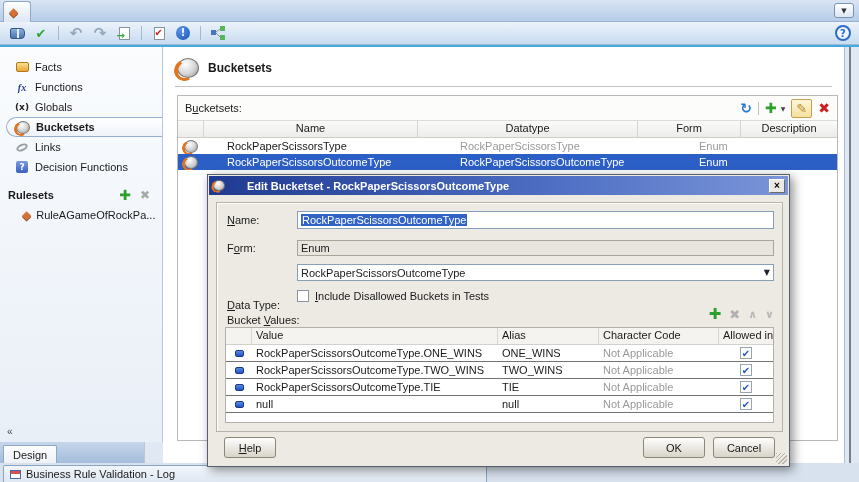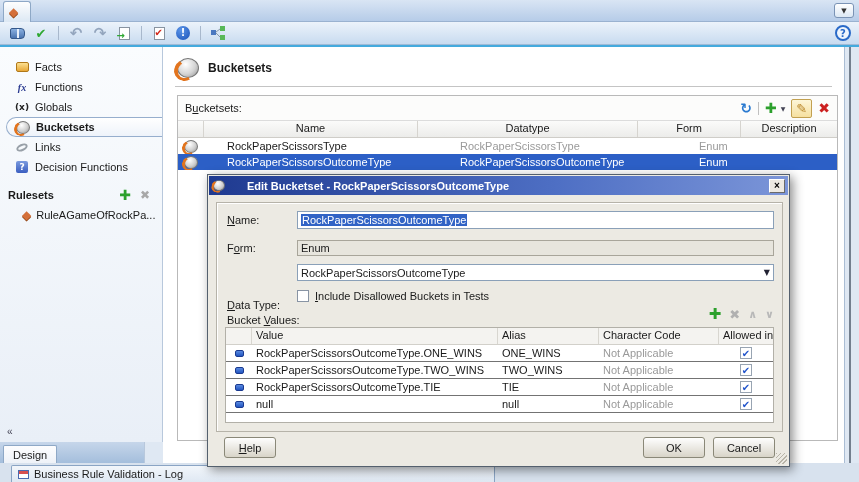--- a/index.html
+++ b/index.html
@@ -151,21 +151,21 @@
   .resize-grip { position:absolute; right:2px; bottom:2px; width:11px; height:11px;
     background:repeating-linear-gradient(135deg,#b8b4a8 0 1px,transparent 1px 3px); }
 
   
   .design-strip { position:absolute; left:0; top:442px; width:145px; height:21px;
     background:linear-gradient(#c6d6ea,#a4bedc); border-right:1px solid #b8c8dc; }
   .design-tab { position:absolute; left:3px; top:3px; height:18px; background:linear-gradient(#fdfdfe,#eef2f8);
     border:1px solid #8ea8c6; border-bottom:none; border-radius:2px 2px 0 0; padding:0 9px;
     display:flex; align-items:center; }
   .bottom-strip { position:absolute; left:0; top:463px; width:859px; height:19px; background:#d8e2ee; }
-  .log-tab { position:absolute; left:11px; top:2px; width:484px; height:17px;
+  .log-tab { position:absolute; left:3px; top:2px; width:484px; height:17px;
     background:linear-gradient(#f2f6fb,#dfe8f3); border:1px solid #8aa4c4; border-bottom:none;
     border-radius:2px 2px 0 0; display:flex; align-items:center; gap:5px; padding:0 6px; overflow:hidden; }
   .log-icon { width:11px; height:9px; border:1px solid #4a6ab0; background:linear-gradient(#d85050 0 3px,#ffffff 3px); flex:none; }
 </style>
 </head>
 <body>
 
 <div class="screen">
 
   <div class="tabbar">

